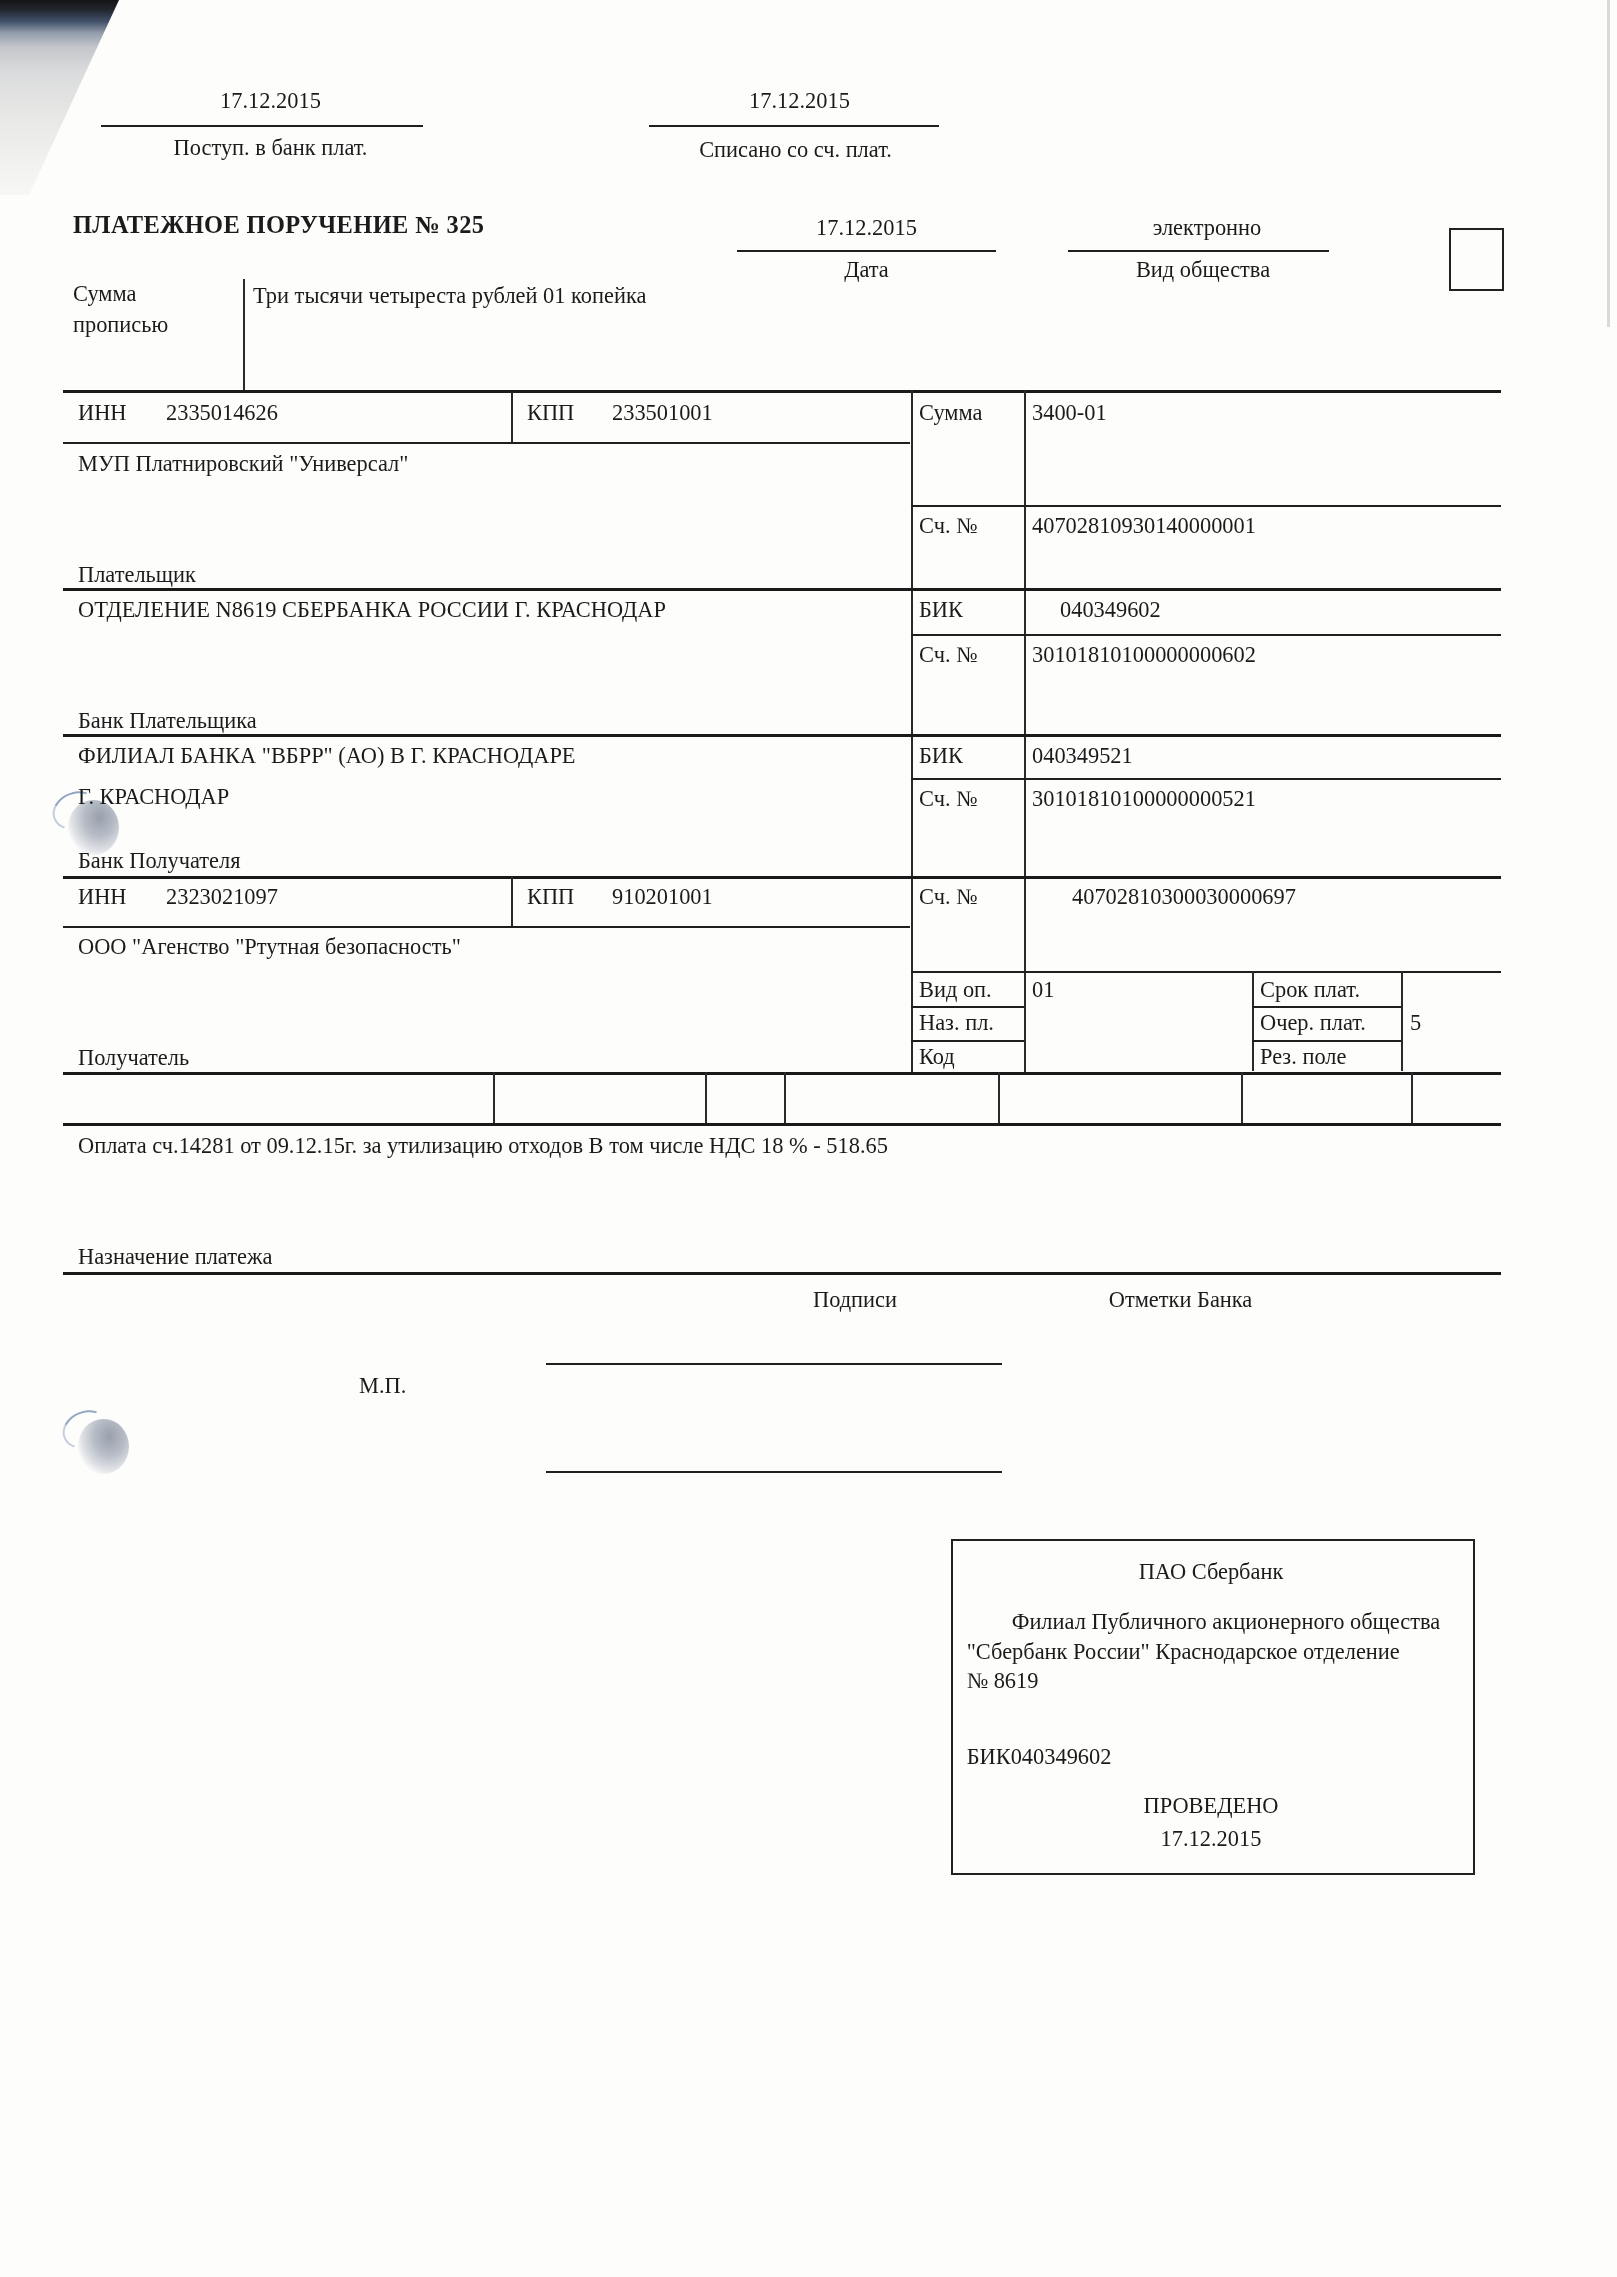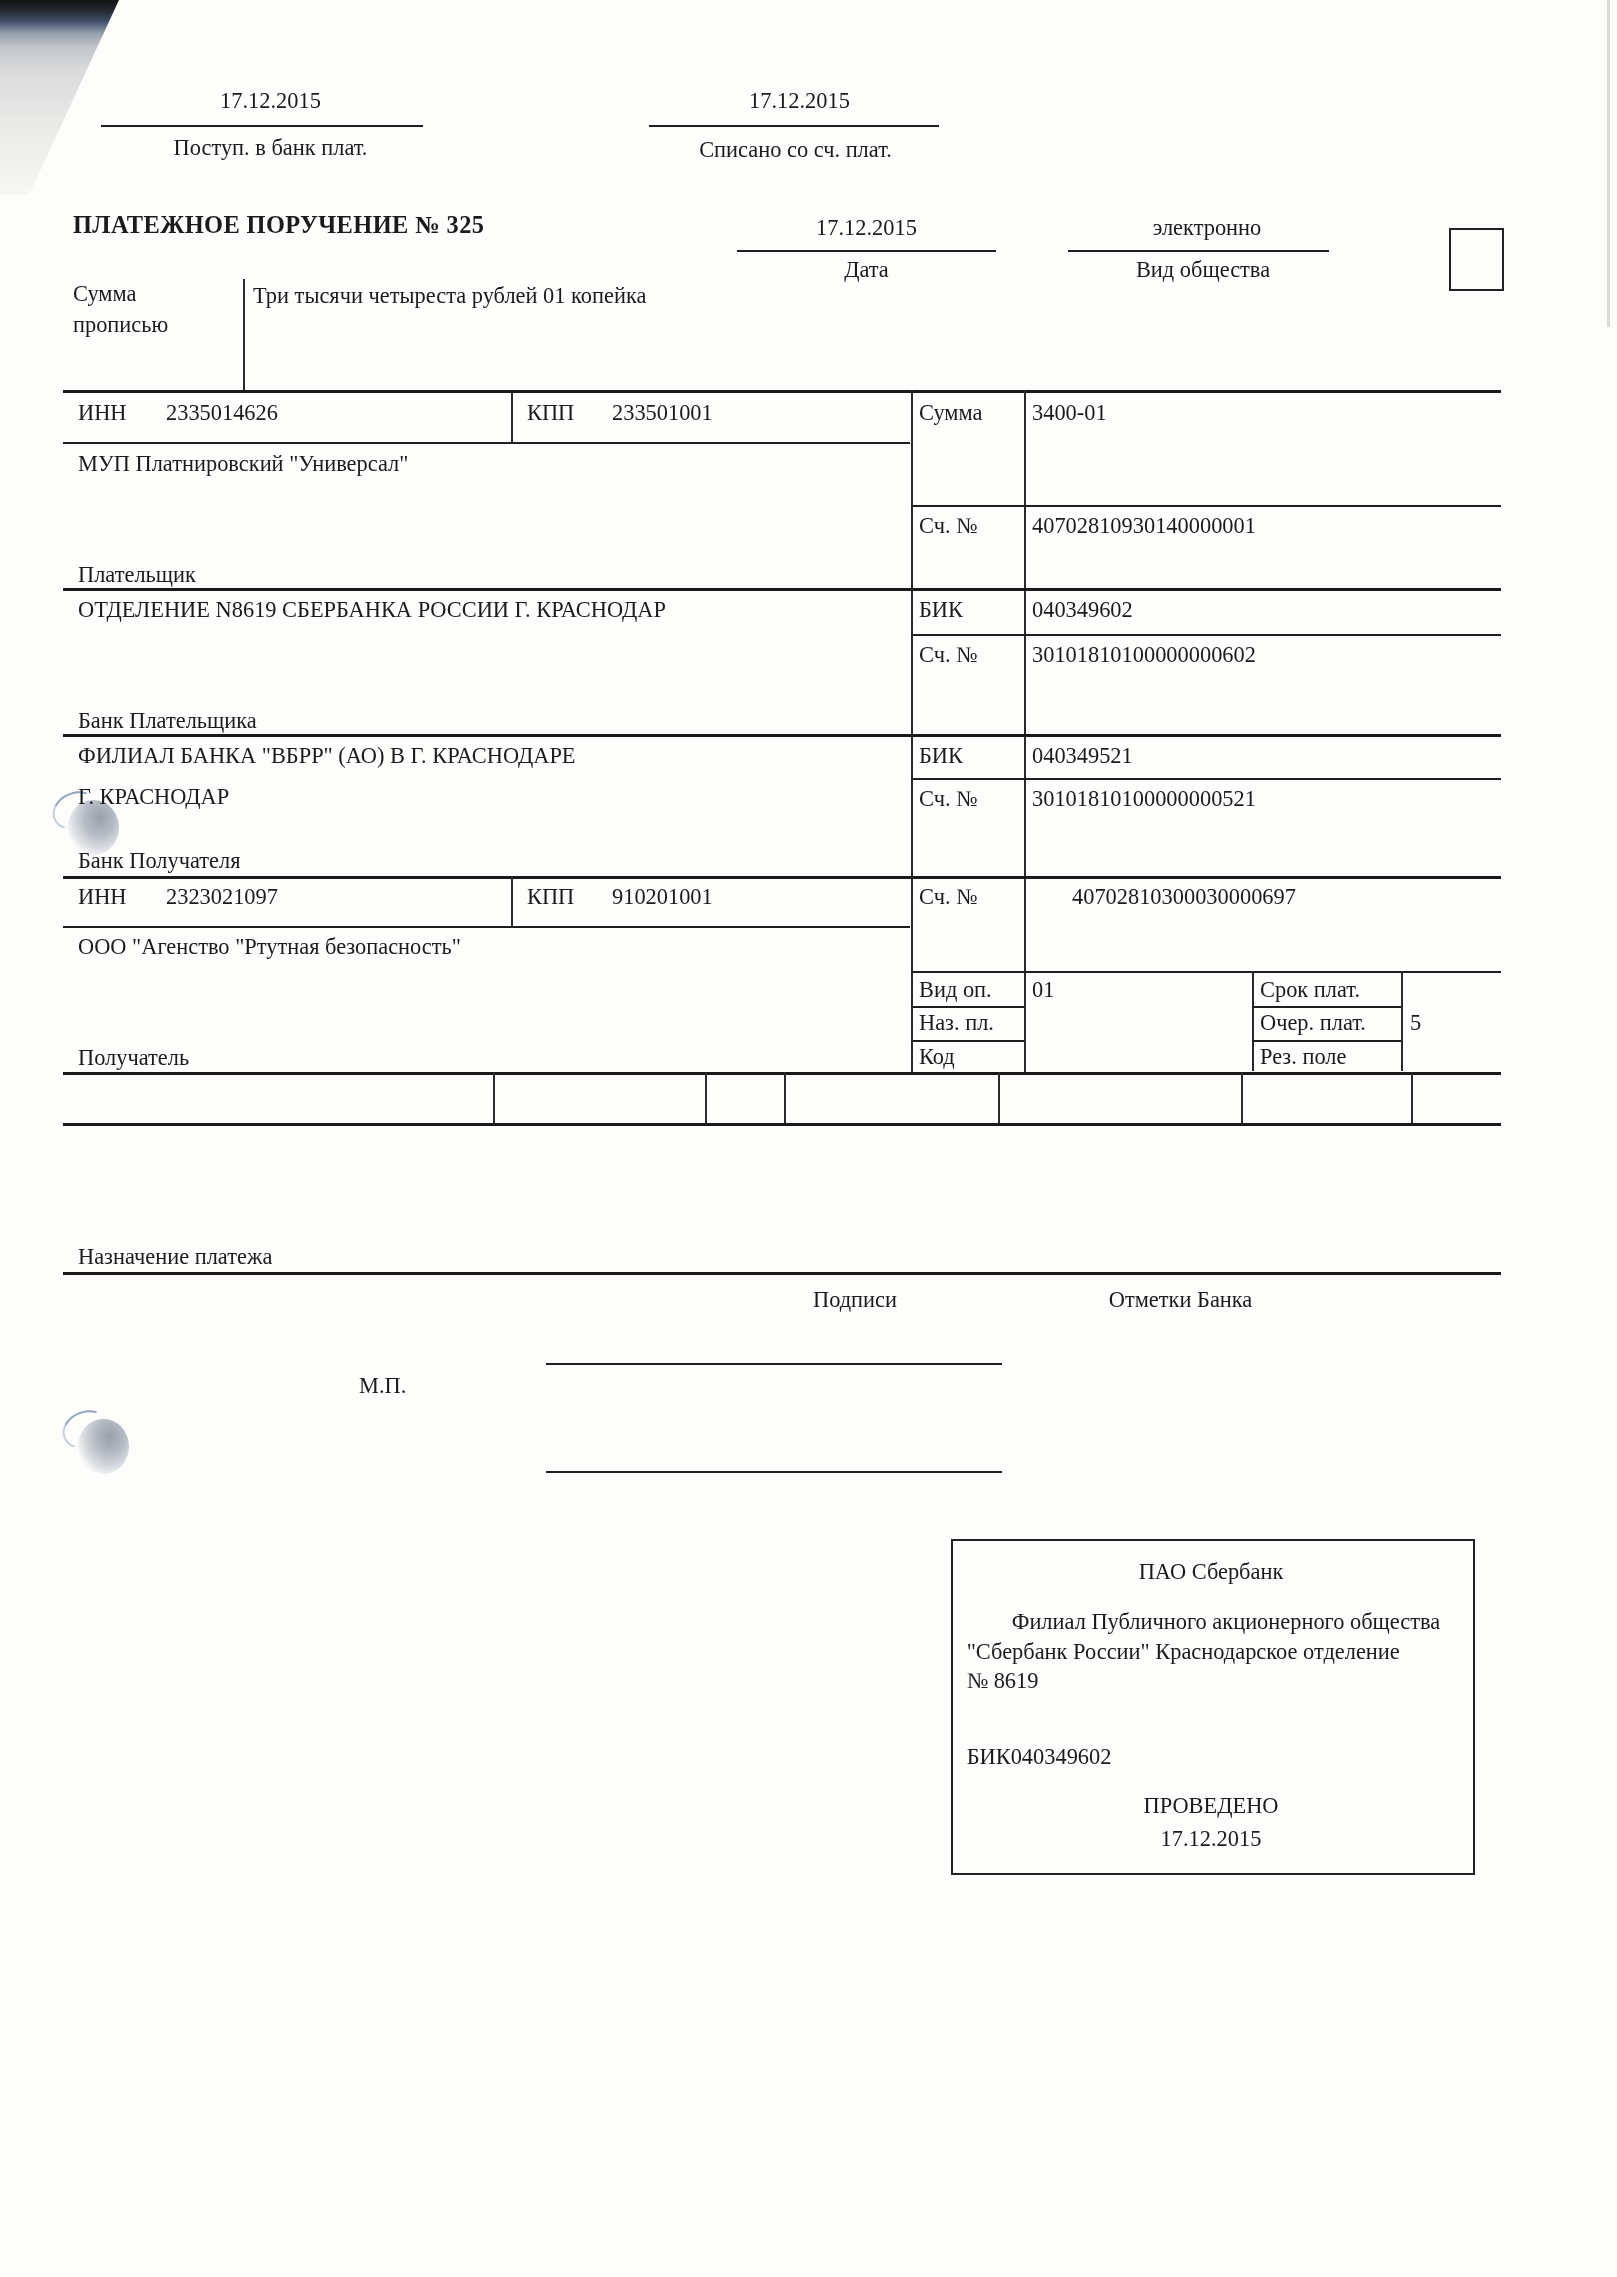--- a/index.html
+++ b/index.html
@@ -79,21 +79,21 @@
   <div class="t" style="left:1032px;top:400px;">3400-01</div>
   <div class="hl" style="left:911px;top:505px;width:590px;"></div>
   <div class="t" style="left:919px;top:513px;">Сч. №</div>
   <div class="t" style="left:1032px;top:513px;">40702810930140000001</div>
 
   <div class="t" style="left:78px;top:562px;">Плательщик</div>
   <div class="hl3" style="left:63px;top:588px;width:1438px;"></div>
 
   <div class="t" style="left:78px;top:597px;">ОТДЕЛЕНИЕ N8619 СБЕРБАНКА РОССИИ Г. КРАСНОДАР</div>
   <div class="t" style="left:919px;top:597px;">БИК</div>
-  <div class="t" style="left:1032px;top:597px;">040349602</div>
+  <div class="t" style="left:1060px;top:597px;">040349602</div>
   <div class="hl" style="left:911px;top:634px;width:590px;"></div>
   <div class="t" style="left:919px;top:642px;">Сч. №</div>
   <div class="t" style="left:1032px;top:642px;">30101810100000000602</div>
   <div class="t" style="left:78px;top:708px;">Банк Плательщика</div>
   <div class="hl3" style="left:63px;top:734px;width:1438px;"></div>
 
   <div class="t" style="left:78px;top:743px;">ФИЛИАЛ БАНКА "ВБРР" (АО) В Г. КРАСНОДАРЕ</div>
   <div class="t" style="left:78px;top:784px;">Г. КРАСНОДАР</div>
   <div class="t" style="left:919px;top:743px;">БИК</div>
   <div class="t" style="left:1032px;top:743px;">040349521</div>
@@ -132,20 +132,21 @@
 
   <div class="hl3" style="left:63px;top:1072px;width:1438px;"></div>
   <div class="vl" style="left:493px;top:1072px;height:52px;"></div>
   <div class="vl" style="left:705px;top:1072px;height:52px;"></div>
   <div class="vl" style="left:784px;top:1072px;height:52px;"></div>
   <div class="vl" style="left:998px;top:1072px;height:52px;"></div>
   <div class="vl" style="left:1241px;top:1072px;height:52px;"></div>
   <div class="vl" style="left:1411px;top:1072px;height:52px;"></div>
   <div class="hl3" style="left:63px;top:1123px;width:1438px;"></div>
 
+  <div class="t" style="left:78px;top:1133px;">Оплата сч.14281 от 09.12.15г. за утилизацию отходов В том числе НДС 18 % - 518.65</div>
   <div class="t" style="left:78px;top:1244px;">Назначение платежа</div>
   <div class="hl3" style="left:63px;top:1272px;width:1438px;"></div>
 
   <div class="t tc" style="left:663px;top:1287px;width:234px;text-align:right;">Подписи</div>
   <div class="t tc" style="left:1044px;top:1287px;width:273px;">Отметки Банка</div>
   <div class="hl" style="left:546px;top:1363px;width:456px;"></div>
   <div class="t" style="left:359px;top:1373px;">М.П.</div>
   <div class="hl" style="left:546px;top:1471px;width:456px;"></div>
 
   <div class="stamp">

